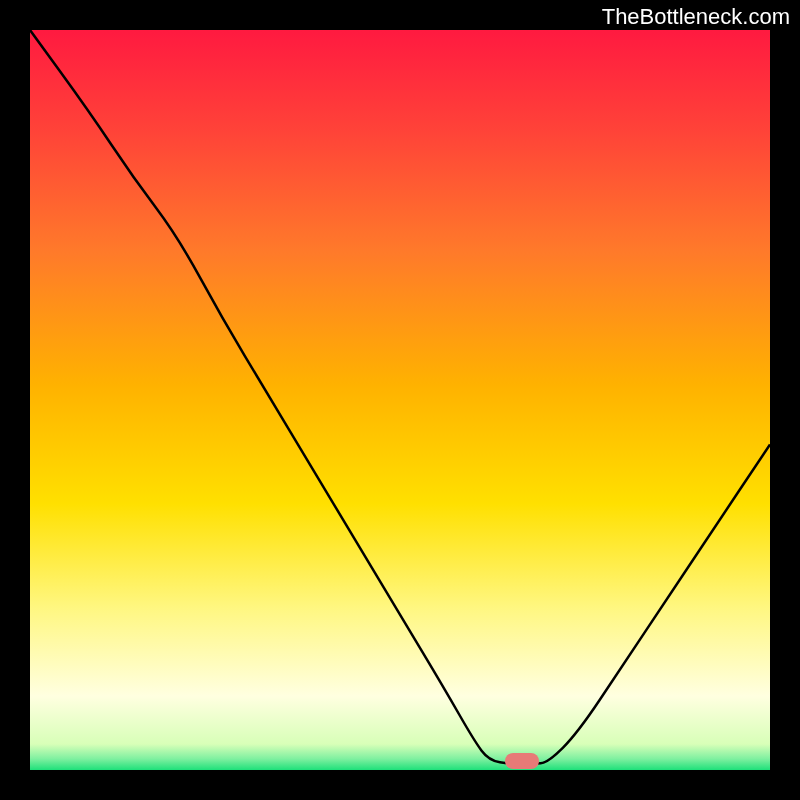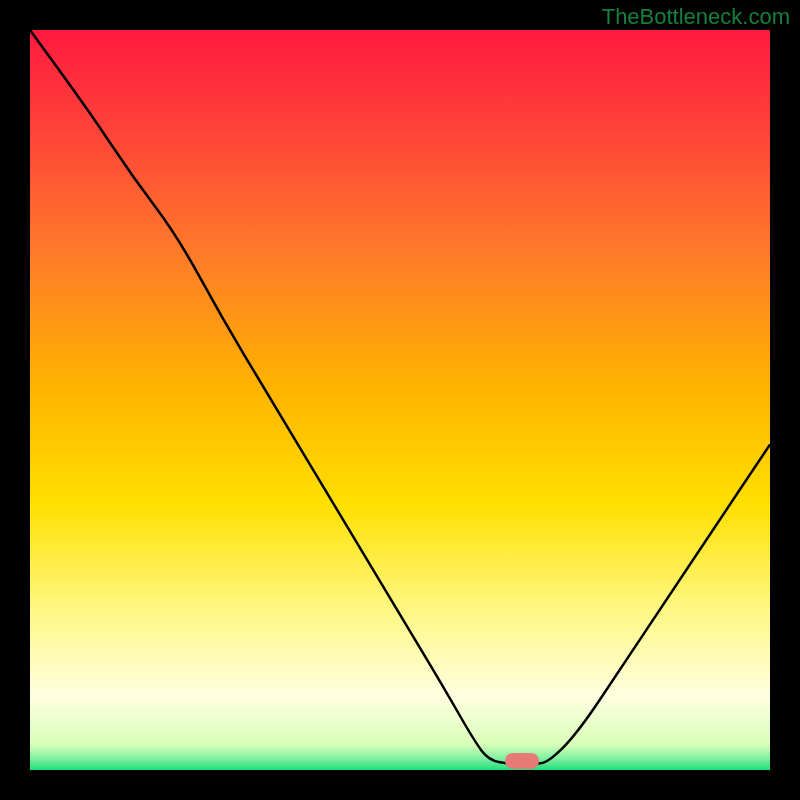--- a/index.html
+++ b/index.html
@@ -1,17 +1,17 @@
 <!DOCTYPE html>
 <html><head>
 <meta charset="utf-8">
 <style>
   * { margin: 0; padding: 0; box-sizing: border-box; }
   body { width: 800px; height: 800px; background: #000; position: relative; overflow: hidden; }
-  .watermark { position: absolute; top: 4px; right: 10px; color: #15803d; font-family: Arial, sans-serif; font-size: 22px; font-weight: 500; z-index: 10; }
+  .watermark { position: absolute; top: 4px; right: 10px; color: #ffffff; font-family: Arial, sans-serif; font-size: 22px; font-weight: 500; z-index: 10; }
   .frame { position: absolute; top: 30px; left: 30px; width: 740px; height: 740px; }
   .plot-area { position: absolute; top: 0; left: 0; width: 740px; height: 740px; }
   .curve { position: absolute; top: 0; left: 0; width: 740px; height: 740px; z-index: 5; }
   .marker { position: absolute; z-index: 6; border-radius: 8px; background: #e77a77; }
 </style>
 </head>
 <body>
 
 <div class="watermark">TheBottleneck.com</div>
 

